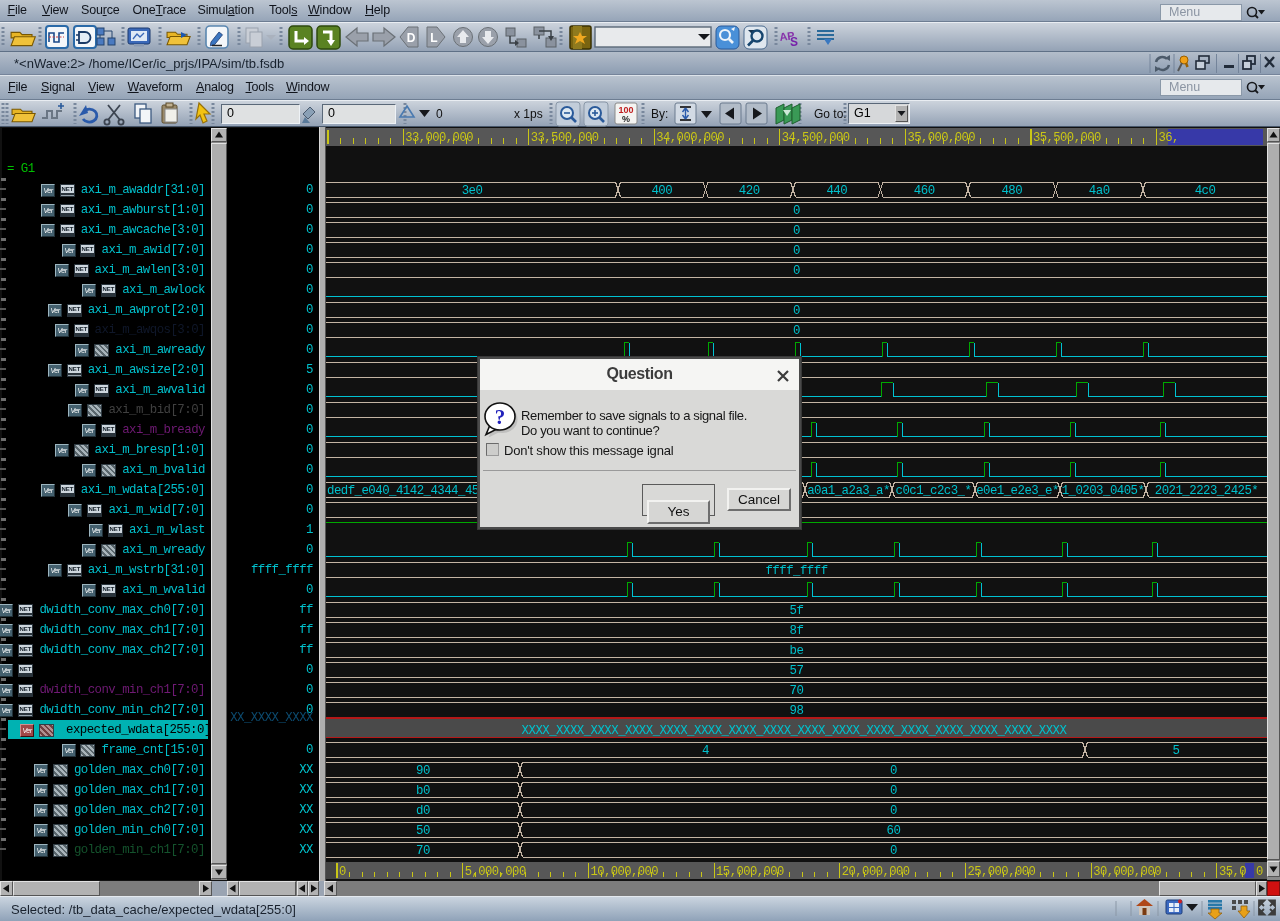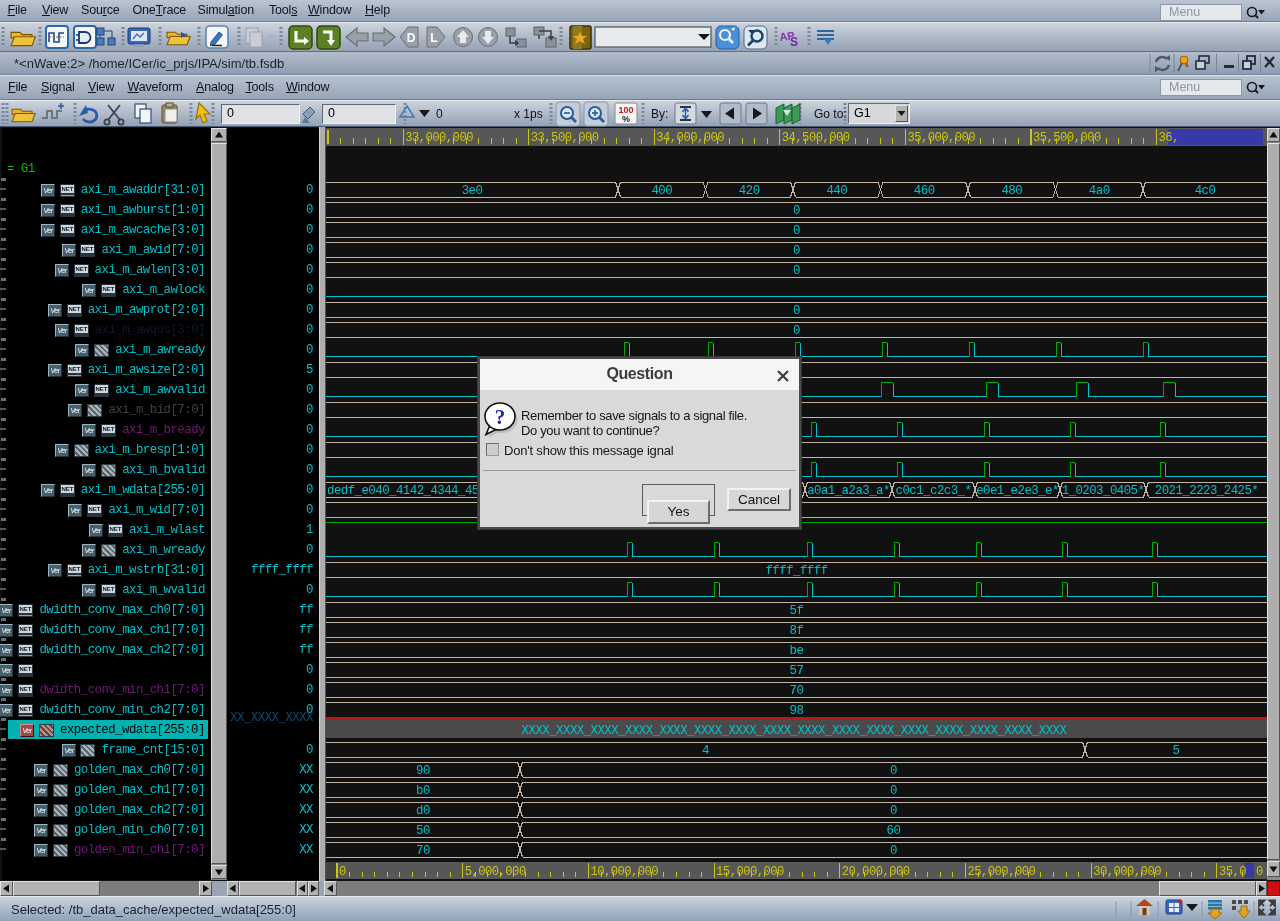--- a/index.html
+++ b/index.html
@@ -420,21 +420,21 @@
 <div class="abs" style="left:0px;top:708px;width:6px;height:2px;background:#565656"></div>
 <div class="abs verb" style="left:-1px;top:704px;">Ver</div>
 <div class="abs netb" style="left:18px;top:704px;">NET</div>
 <span class="mono" style="left:39.4px;top:704px;color:#00c0cc">dwidth_conv_min_ch2[7:0]</span>
 <span class="mono" style="left:306.1px;top:704px;color:#00c0cc">0</span>
 <div class="abs" style="left:8px;top:720px;width:200px;height:19px;background:#00b2b2"></div>
 <div class="abs" style="left:1px;top:718px;width:5px;height:3px;background:#6e6e6e"></div>
 <div class="abs" style="left:0px;top:728px;width:6px;height:2px;background:#565656"></div>
 <div class="abs verb selb" style="left:20px;top:724px;">Ver</div>
 <div class="abs hatb selh" style="left:39px;top:724px;"></div>
-<span class="mono" style="left:60px;top:724px;color:#000">expected_wdata[255:0]</span>
+<span class="mono" style="left:66px;top:724px;color:#000">expected_wdata[255:0]</span>
 <span class="mono" style="left:230.2px;top:712px;color:#0c4a6e">XX_XXXX_XXXX</span>
 <div class="abs" style="left:1px;top:738px;width:5px;height:3px;background:#6e6e6e"></div>
 <div class="abs" style="left:0px;top:748px;width:6px;height:2px;background:#565656"></div>
 <div class="abs verb" style="left:62px;top:744px;">Ver</div>
 <div class="abs hatb" style="left:80px;top:744px;"></div>
 <span class="mono" style="left:101.5px;top:744px;color:#00c0cc">frame_cnt[15:0]</span>
 <span class="mono" style="left:306.1px;top:744px;color:#00c0cc">0</span>
 <div class="abs" style="left:1px;top:758px;width:5px;height:3px;background:#6e6e6e"></div>
 <div class="abs" style="left:0px;top:768px;width:6px;height:2px;background:#565656"></div>
 <div class="abs verb" style="left:34px;top:764px;">Ver</div>
@@ -456,21 +456,21 @@
 <div class="abs" style="left:1px;top:818px;width:5px;height:3px;background:#6e6e6e"></div>
 <div class="abs" style="left:0px;top:828px;width:6px;height:2px;background:#565656"></div>
 <div class="abs verb" style="left:34px;top:824px;">Ver</div>
 <div class="abs hatb" style="left:53px;top:824px;"></div>
 <span class="mono" style="left:73.9px;top:824px;color:#00c0cc">golden_min_ch0[7:0]</span>
 <span class="mono" style="left:299.2px;top:824px;color:#00c0cc">XX</span>
 <div class="abs" style="left:1px;top:838px;width:5px;height:3px;background:#6e6e6e"></div>
 <div class="abs" style="left:0px;top:848px;width:6px;height:2px;background:#565656"></div>
 <div class="abs verb" style="left:34px;top:844px;">Ver</div>
 <div class="abs hatb" style="left:53px;top:844px;"></div>
-<span class="mono" style="left:73.9px;top:844px;color:#701a75">golden_min_ch1[7:0]</span>
+<span class="mono" style="left:73.9px;top:844px;color:#14532d">golden_min_ch1[7:0]</span>
 <span class="mono" style="left:299.2px;top:844px;color:#00c0cc">XX</span>
 <svg id="wave" width="956" height="754" shape-rendering="crispEdges" style="position:absolute;left:324px;top:127px" font-family="&quot;Liberation Mono&quot;, monospace">
     <rect x="2" y="1" width="941" height="18" fill="#575757"></rect>
     <rect x="844" y="2" width="95" height="16" fill="#3739a8"></rect>
     <line x1="79.2" y1="2.0" x2="79.2" y2="18.0" stroke="#c9c616" stroke-width="1.1"></line>
     <text x="81.2" y="14.0" fill="#c9c616" font-size="12.2" letter-spacing="-0.54" text-anchor="start">33,000,000</text>
     <line x1="204.8" y1="2.0" x2="204.8" y2="18.0" stroke="#c9c616" stroke-width="1.1"></line>
     <text x="206.8" y="14.0" fill="#c9c616" font-size="12.2" letter-spacing="-0.54" text-anchor="start">33,500,000</text>
     <line x1="330.3" y1="2.0" x2="330.3" y2="18.0" stroke="#c9c616" stroke-width="1.1"></line>
     <text x="332.3" y="14.0" fill="#c9c616" font-size="12.2" letter-spacing="-0.54" text-anchor="start">34,000,000</text>

